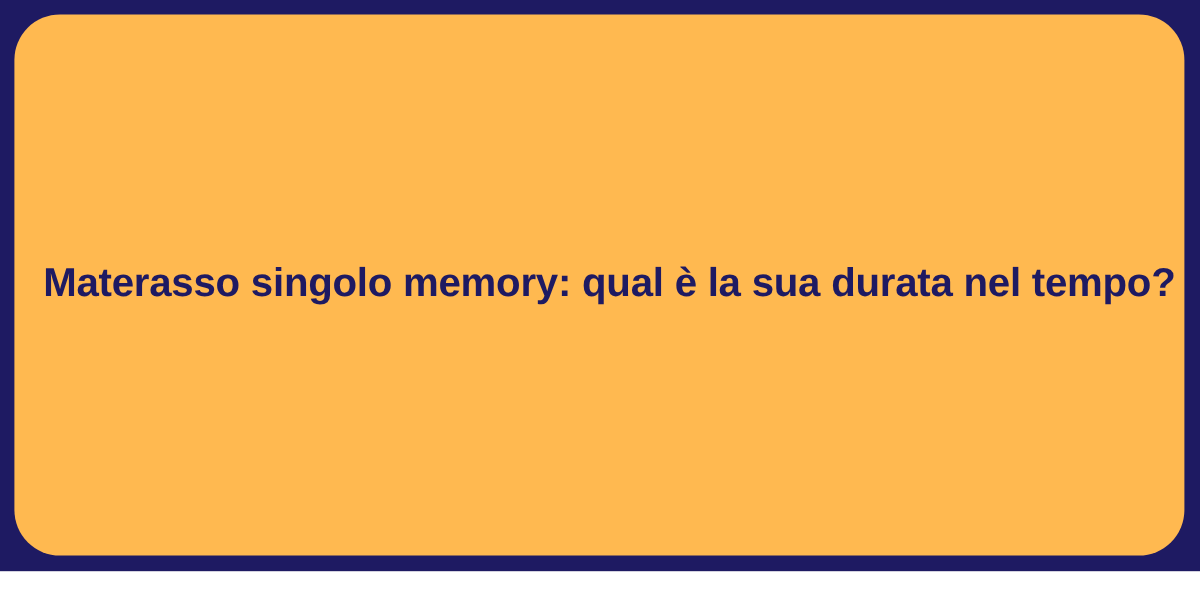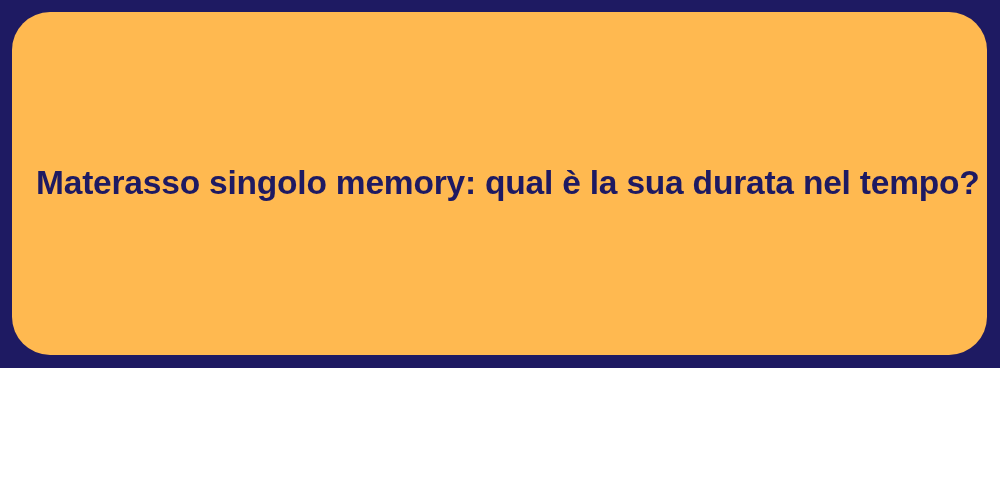--- a/index.html
+++ b/index.html
@@ -9,21 +9,21 @@
   body {
     width: 1000px;
     height: 500px;
     overflow: hidden;
     font-family: "Liberation Sans", sans-serif;
   }
 
   #banner-root {
     position: relative;
     width: 1000px;
-    height: 368px;
+    height: 476px;
     background: #1e1a62;
     box-sizing: border-box;
   }
 
   #card-panel {
     position: absolute;
     left: 12px;
     top: 12px;
     right: 13px;
     bottom: 13px;

